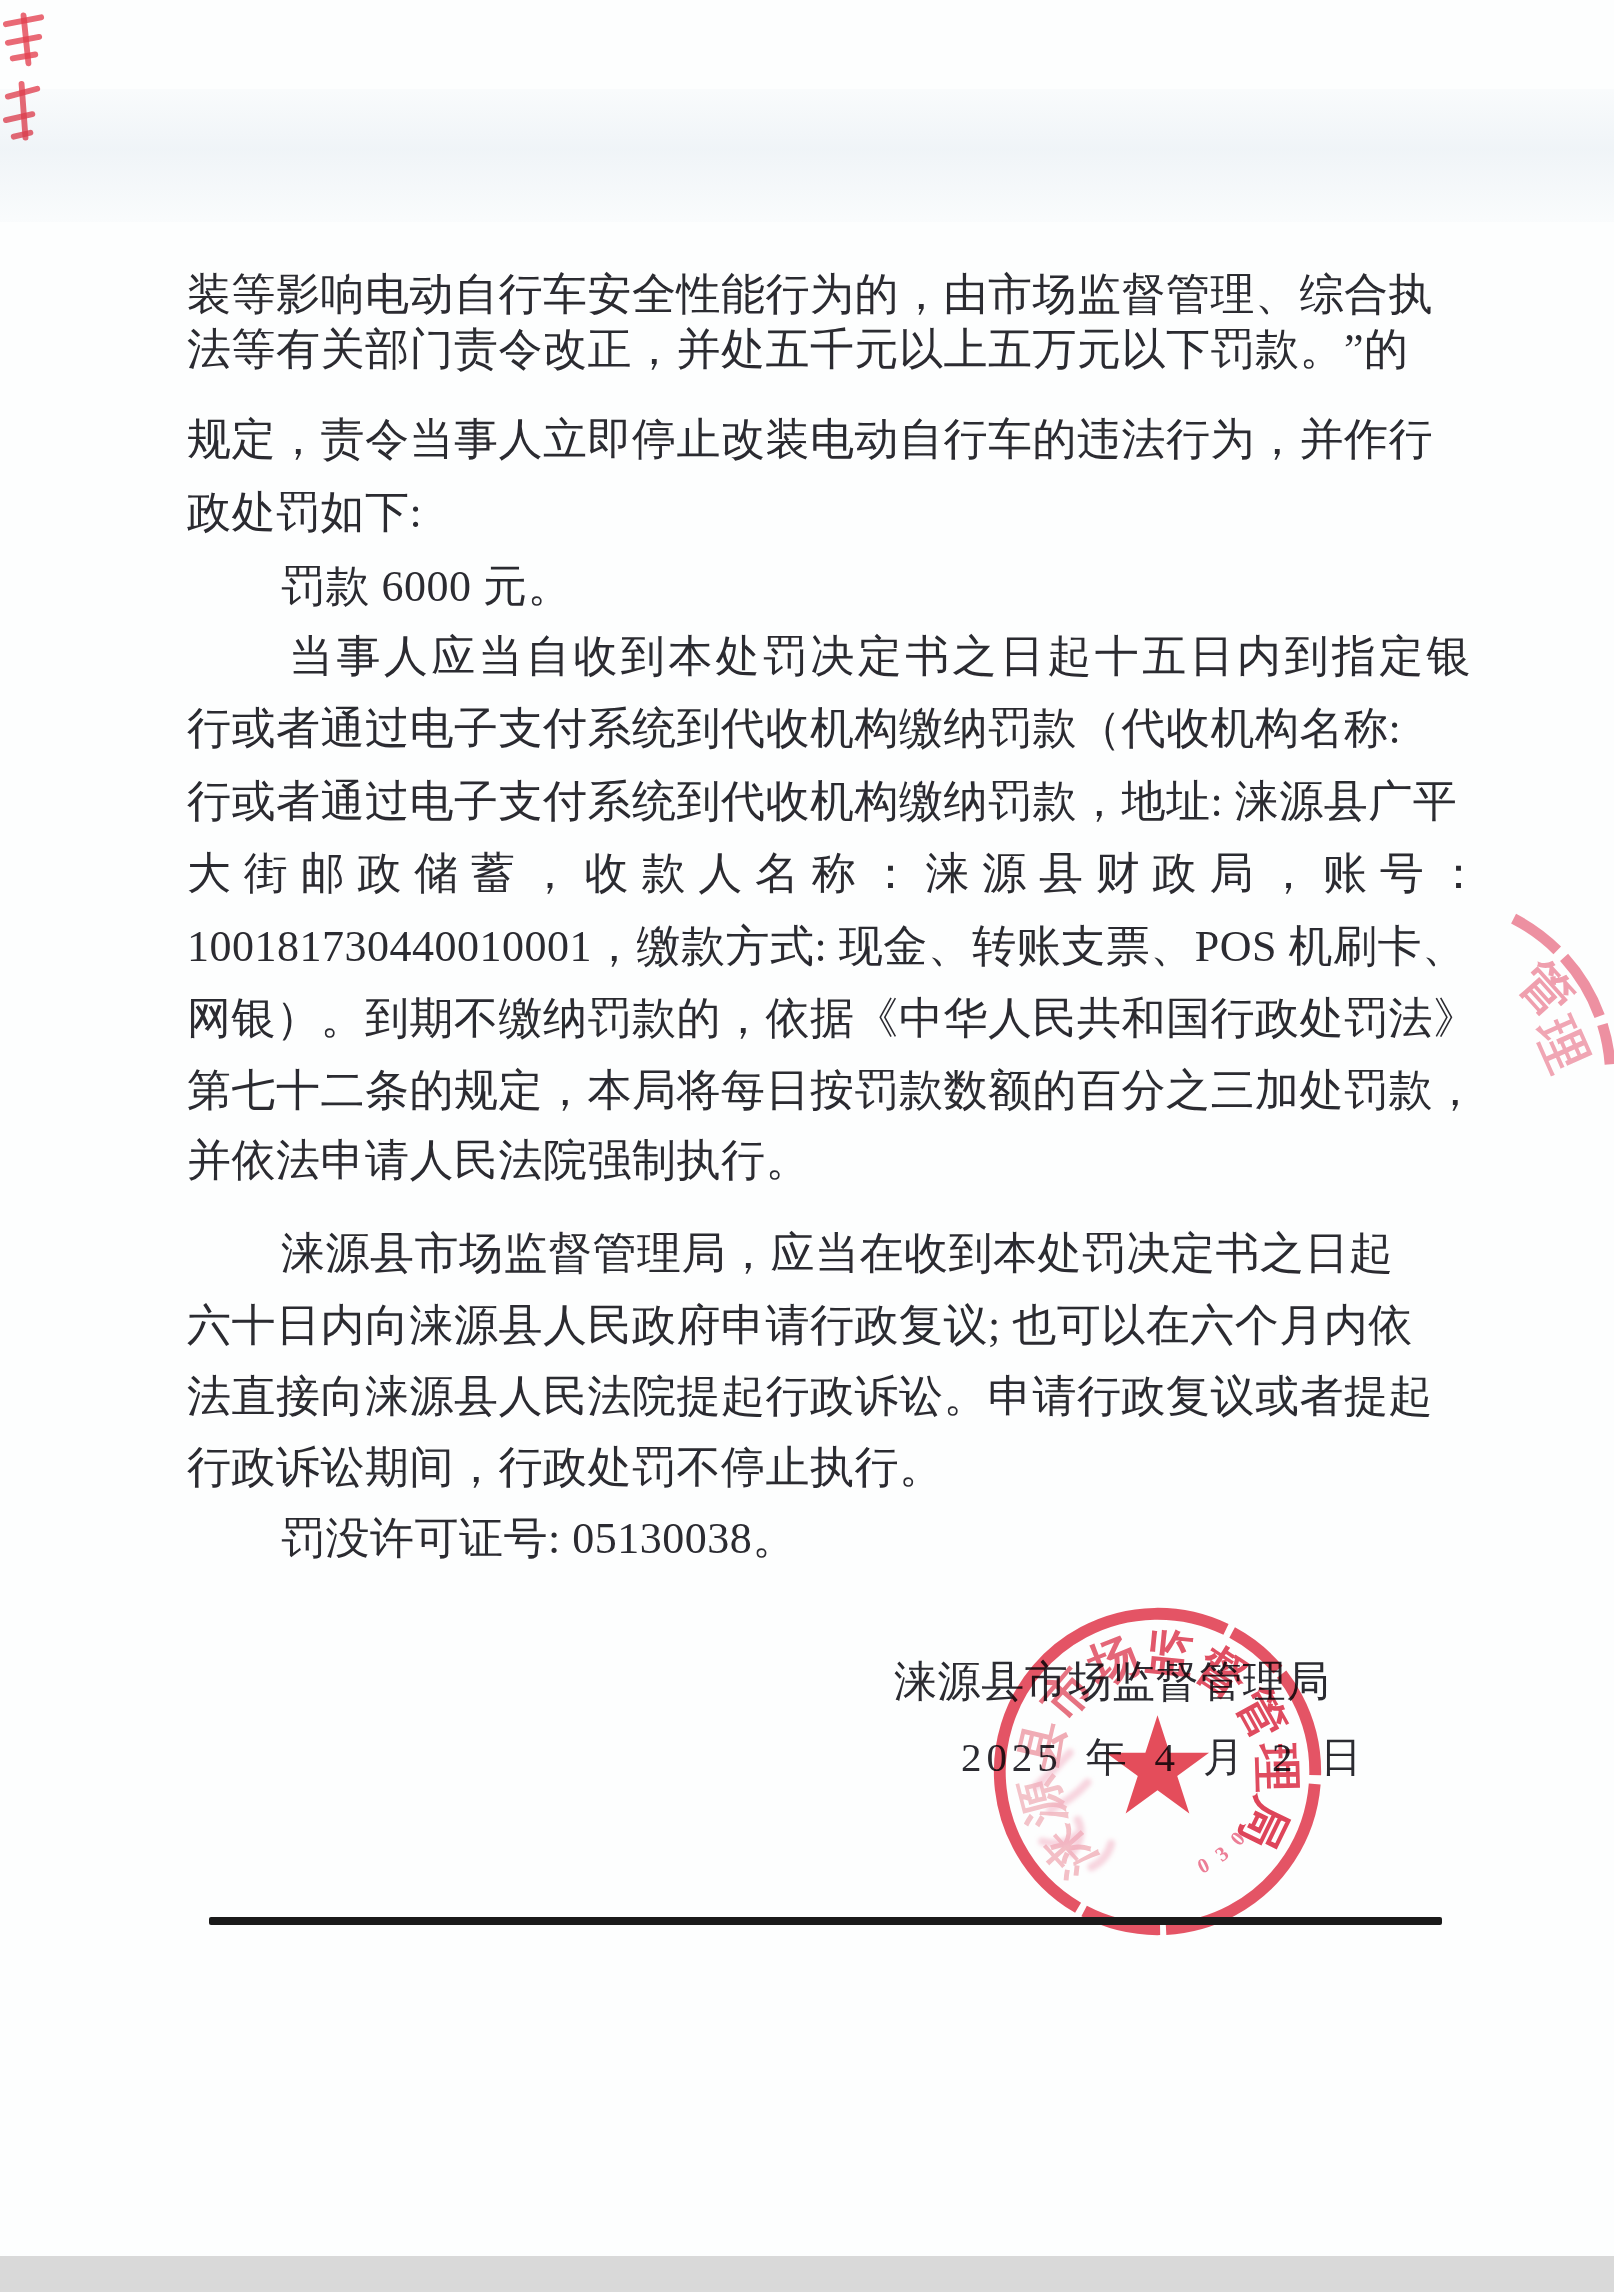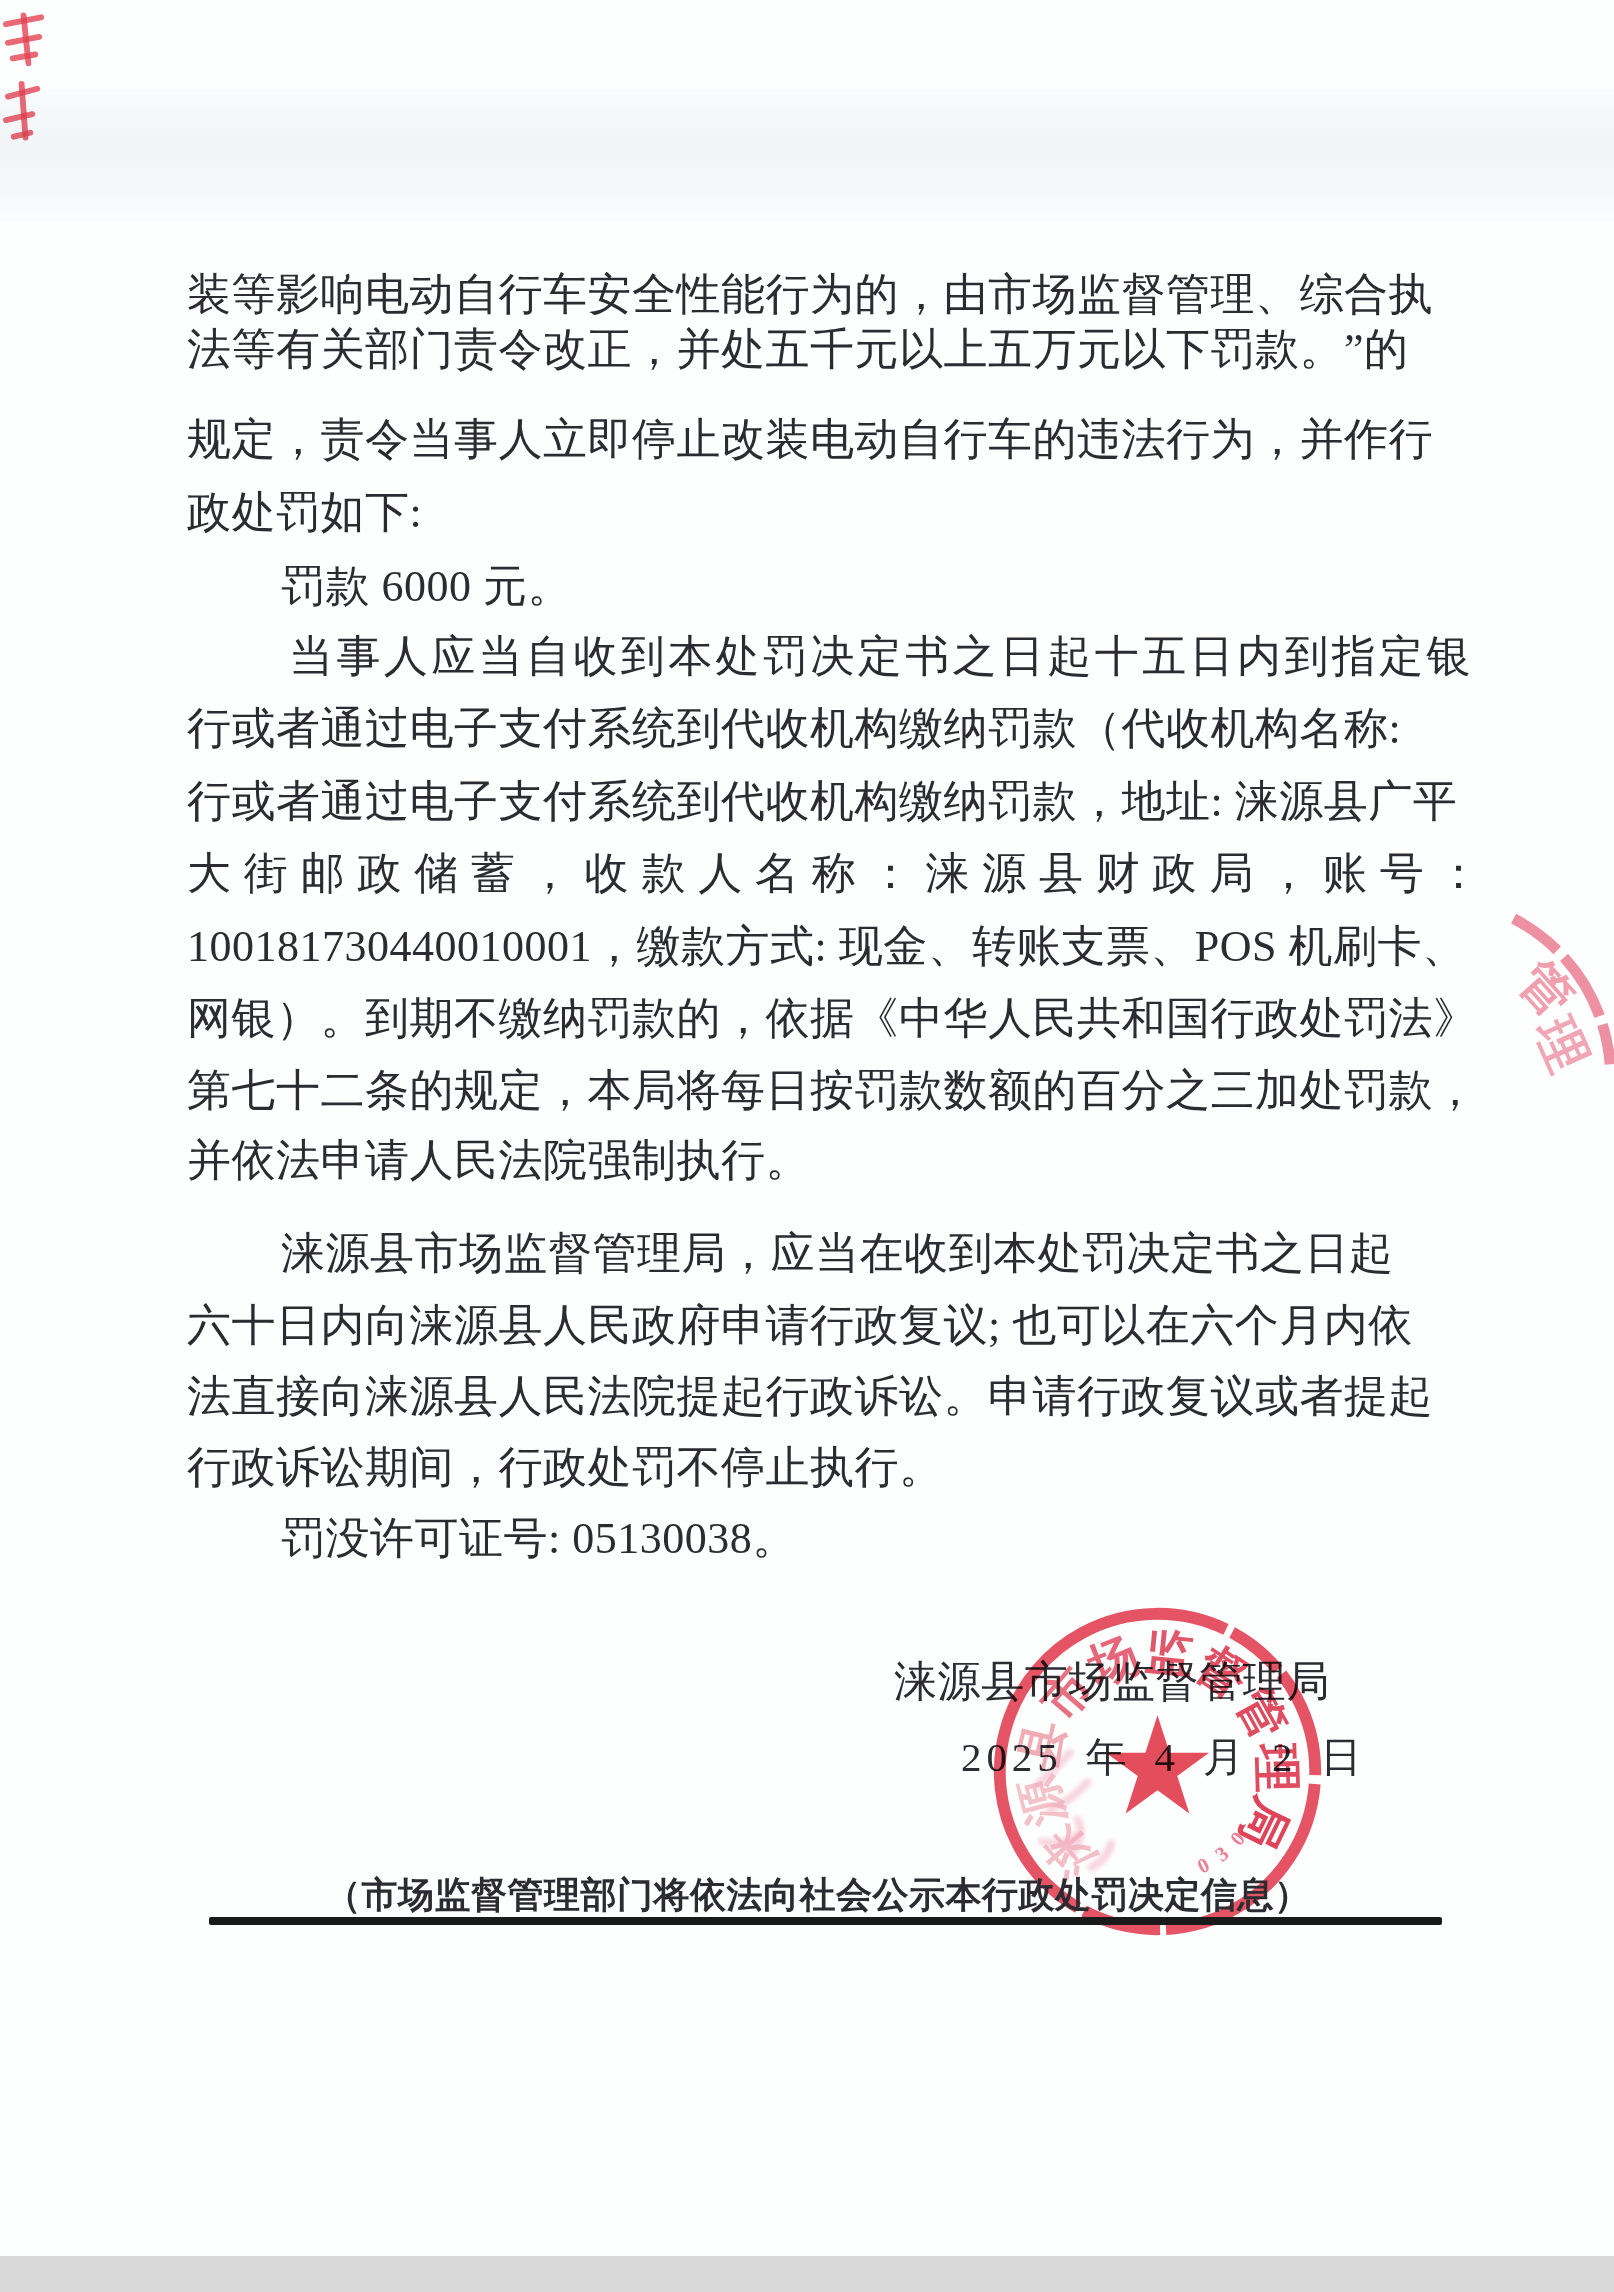--- a/index.html
+++ b/index.html
@@ -157,17 +157,16 @@
   </div>
 
   <div class="fragment">
     <svg width="127" height="207" viewBox="0 0 129 210">
       <path class="frag-ring" d="M27 32 A 182 182 0 0 1 125 180"></path>
       <text class="frag-char" transform="translate(60 103) rotate(48)" opacity="0.65">管</text>
       <text class="frag-char" transform="translate(76 160) rotate(66)" opacity="0.6">理</text>
     </svg>
   </div>
 
-  <div class="notice">（市场监督管理部门将依法向社会公示本行政处罚决定信息）</div>
   <div class="rule"></div>
 
 </div>
 
 
 </body></html>

